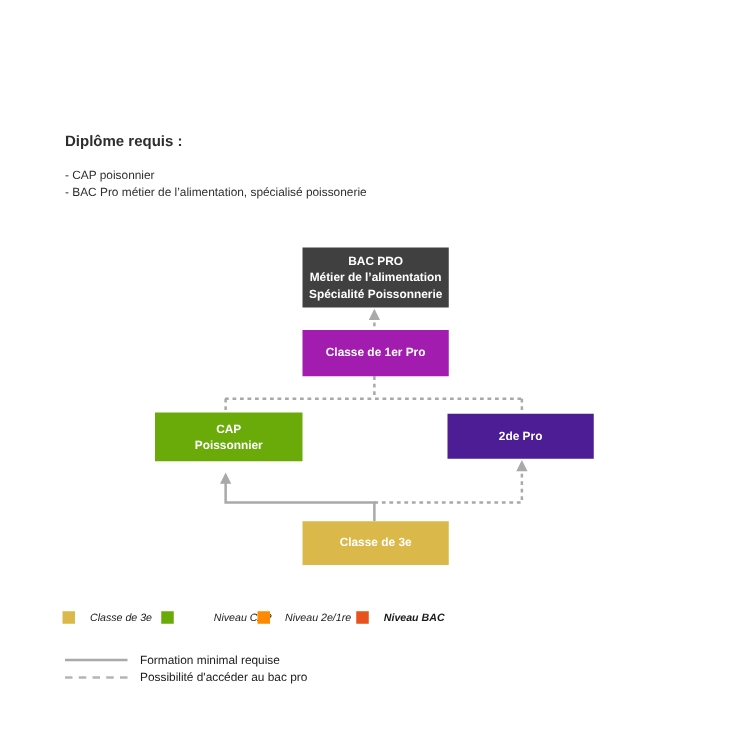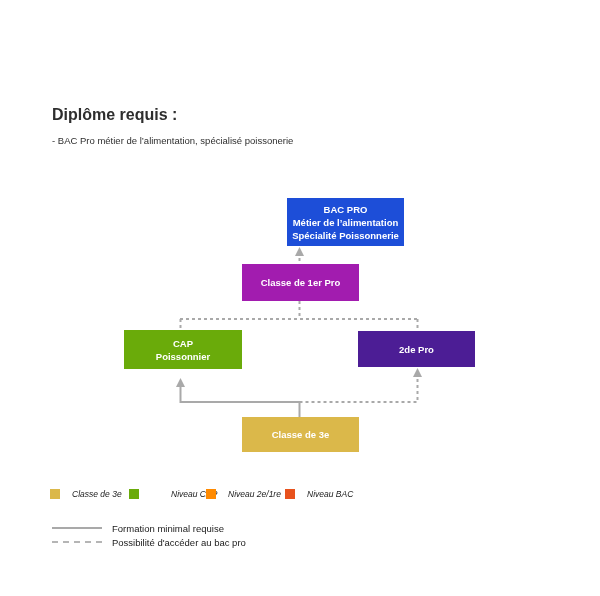--- a/index.html
+++ b/index.html
@@ -8,21 +8,21 @@
     background: #ffffff;
     font-family: "Liberation Sans", sans-serif;
     color: #333333;
     overflow: hidden;
   }
   #canvas { position: relative; width: 600px; height: 596px; background: #ffffff; }
 
   
   .title {
     position: absolute; left: 52px; top: 106px;
-    font-size: 16px; font-weight: bold; color: #2e2e2e;
+    font-size: 12px; font-weight: bold; color: #2e2e2e;
   }
   .bullets {
     position: absolute; left: 52px; top: 134px;
     font-size: 9.5px; line-height: 13.5px; color: #2e2e2e;
   }
 
   
   .node {
     position: absolute;
     display: flex; flex-direction: column;
@@ -50,57 +50,58 @@
   .legend-colors { position: absolute; left: 0; top: 489px; width: 600px; height: 12px; }
   .legend-item { position: absolute; top: 0; display: flex; align-items: center; }
   .legend-item .swatch { width: 10px; height: 10px; display: inline-block; }
   .legend-item .lbl {
     margin-left: 12px; font-size: 8.5px; font-style: italic; color: #1a1a1a;
     white-space: nowrap;
   }
   .legend-item-0 { left: 50px; }
   .legend-item-1 { left: 129px; gap: 20px; }
   .legend-item-2 { left: 206px; }
-  .legend-item-3 { left: 285px; }
+  .legend-item-3 { left: 285px; font-weight: bold; }
 
   
   .legend-lines { position: absolute; left: 52px; top: 521px; }
   .legend-line-row { display: flex; align-items: center; height: 14px; }
   .line-sample { width: 50px; height: 0; border-top: 2px solid var(--connector, #A9A9A9); }
   .line-sample.dashed { border-top-style: dashed; border-top-color: #b5b5b5; }
   .legend-line-row .lbl { margin-left: 10px; font-size: 9.5px; color: #1a1a1a; white-space: nowrap; }
 </style>
 </head>
 <body>
 
 <div id="canvas">
 
   <div class="title">Diplôme requis :</div>
   <div class="bullets">
+    <div>- CAP poisonnier</div>
     <div>- BAC Pro métier de l’alimentation, spécialisé poissonerie</div>
   </div>
 
   <svg class="connectors" viewBox="0 0 600 596">
 
     <polygon class="head" points="299.5,247 295,256 304,256"></polygon>
     <line class="ln dash" x1="299.5" y1="258" x2="299.5" y2="264"></line>
 
     <line class="ln dash" x1="299.5" y1="301" x2="299.5" y2="319"></line>
     <line class="ln dash" x1="180" y1="319" x2="418" y2="319"></line>
     <line class="ln dash" x1="180.5" y1="319" x2="180.5" y2="330"></line>
     <line class="ln dash" x1="417.5" y1="319" x2="417.5" y2="331"></line>
 
     <path class="ln" d="M299.5,417 L299.5,402 L180.5,402 L180.5,386"></path>
     <polygon class="head" points="180.5,378 176,387 185,387"></polygon>
 
     <path class="ln dash" d="M299.5,402 L417.5,402 L417.5,378"></path>
     <polygon class="head" points="417.5,368 413,377 422,377"></polygon>
   </svg>
 
-  <div class="node node-bac-pro" style="background-color: #1d4ed8; margin-left: 45px;">
+  <div class="node node-bac-pro" style="background-color: #404040;">
     <div>BAC PRO</div>
     <div>Métier de l’alimentation</div>
     <div>Spécialité Poissonnerie</div>
   </div>
 
   <div class="node node-1er-pro" style="background-color: #a21caf;">
     <div>Classe de 1er Pro</div>
   </div>
 
   <div class="node node-cap" style="background-color: rgb(106, 171, 10);">

